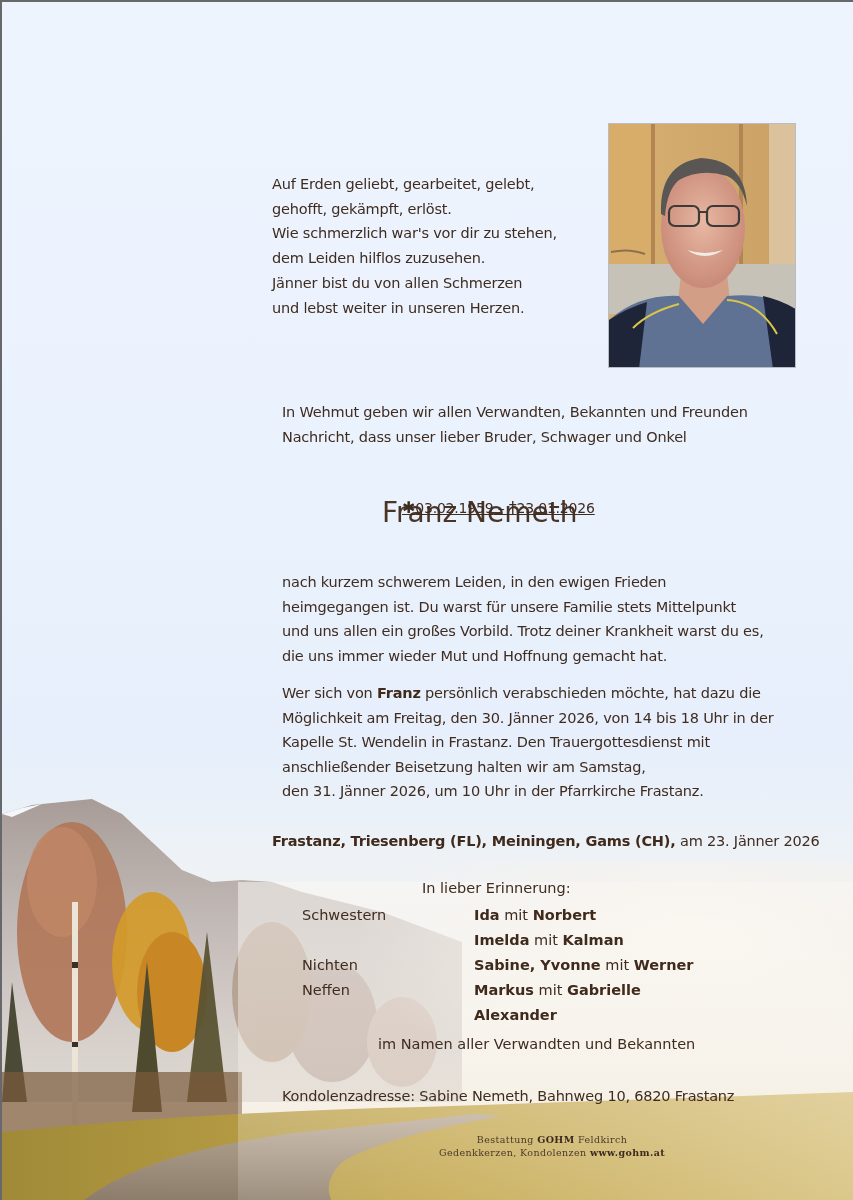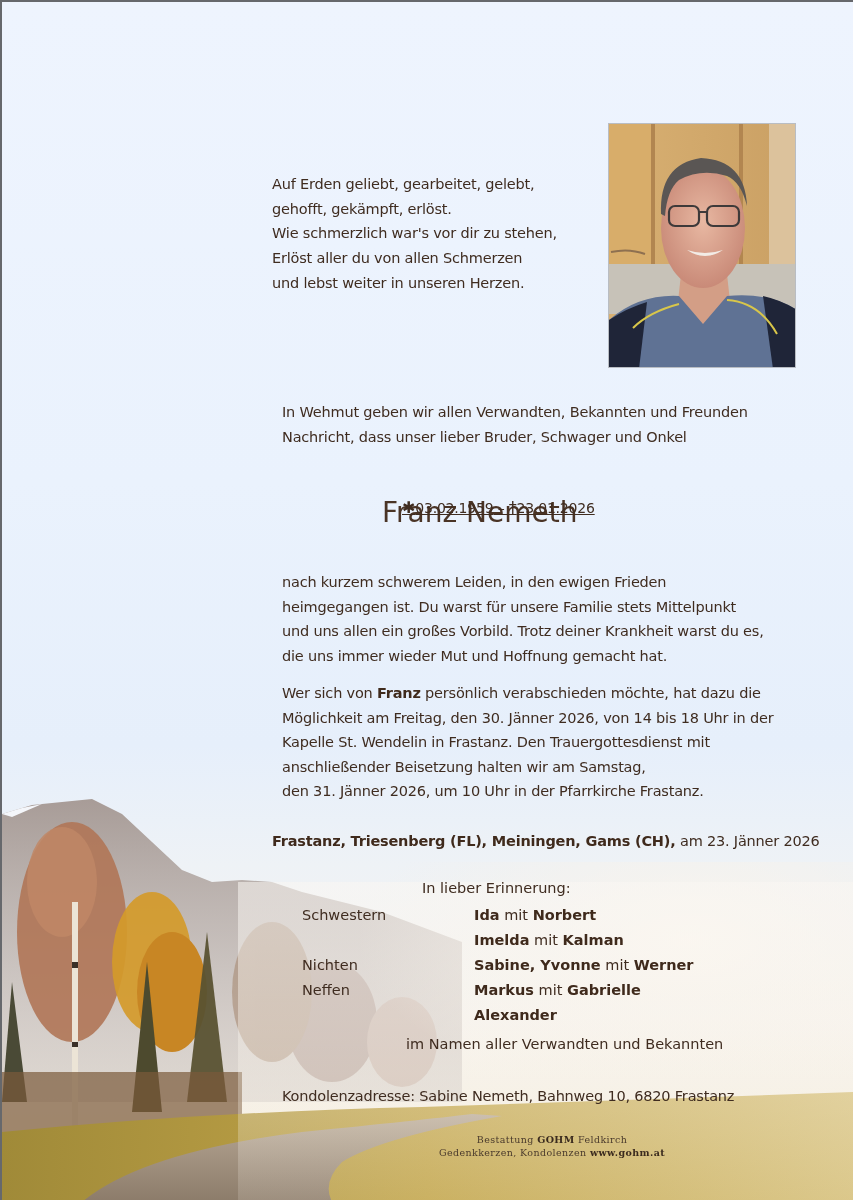--- a/index.html
+++ b/index.html
@@ -30,21 +30,21 @@
     .body1 { left: 280px; top: 568px; width: 530px; }
     .body2 { left: 280px; top: 679px; width: 530px; }
     .place { left: 270px; top: 827px; width: 550px; }
     b { font-weight: bold; color: #3f2a1c; }
 
     .family { position: absolute; left: 300px; top: 874px; width: 520px; font-size: 14.5px; }
     .fam-row { display: flex; height: 25px; line-height: 25px; }
     .fam-label { width: 164px; text-align: left; padding-right: 8px; }
     .fam-names { flex: 1; }
     .fam-head { margin-left: 120px; height: 27px; line-height: 25px; }
-    .fam-foot { margin-left: 104px; height: 25px; line-height: 33px; }
+    .fam-foot { margin-left: 76px; height: 25px; line-height: 33px; }
 
     .address { left: 280px; top: 1082px; width: 530px; }
     .undertaker {
       position: absolute; left: 410px; top: 1131px; width: 280px; text-align: center;
       font-family: "DejaVu Serif", "Liberation Serif", serif; font-size: 9.5px; line-height: 13px;
       color: #4a3a2c; letter-spacing: 0.4px;
     }
     .undertaker b { color: #3a2a1e; }
 
     
@@ -108,21 +108,22 @@
     <path d="M80,1200 Q140,1150 300,1130 Q420,1118 470,1112 L500,1114 Q380,1135 340,1160 Q320,1180 330,1200 Z" fill="url(#road)" opacity="0.95"></path>
 
     <rect x="300" y="860" width="553" height="260" fill="url(#fog)"></rect>
   </svg>
   <div class="fog-overlay"></div>
 
   <div class="txt poem">
     <div>Auf Erden geliebt, gearbeitet, gelebt,</div>
     <div>gehofft, gekämpft, erlöst.</div>
     <div>Wie schmerzlich war's vor dir zu stehen,</div>
-    <div>Erlöst aller du von allen Schmerzen</div>
+    <div>dem Leiden hilflos zuzusehen.</div>
+    <div>Jänner bist du von allen Schmerzen</div>
     <div>und lebst weiter in unseren Herzen.</div>
   </div>
 
   <div class="portrait" title="Portrait photo of Franz Nemeth, smiling man with glasses in a blue shirt">
     <svg width="188" height="245" viewBox="0 0 188 245">
       <defs>
         <linearGradient id="cab" x1="0" y1="0" x2="1" y2="0">
           <stop offset="0" stop-color="#d8b072"></stop>
           <stop offset="1" stop-color="#caa064"></stop>
         </linearGradient>

